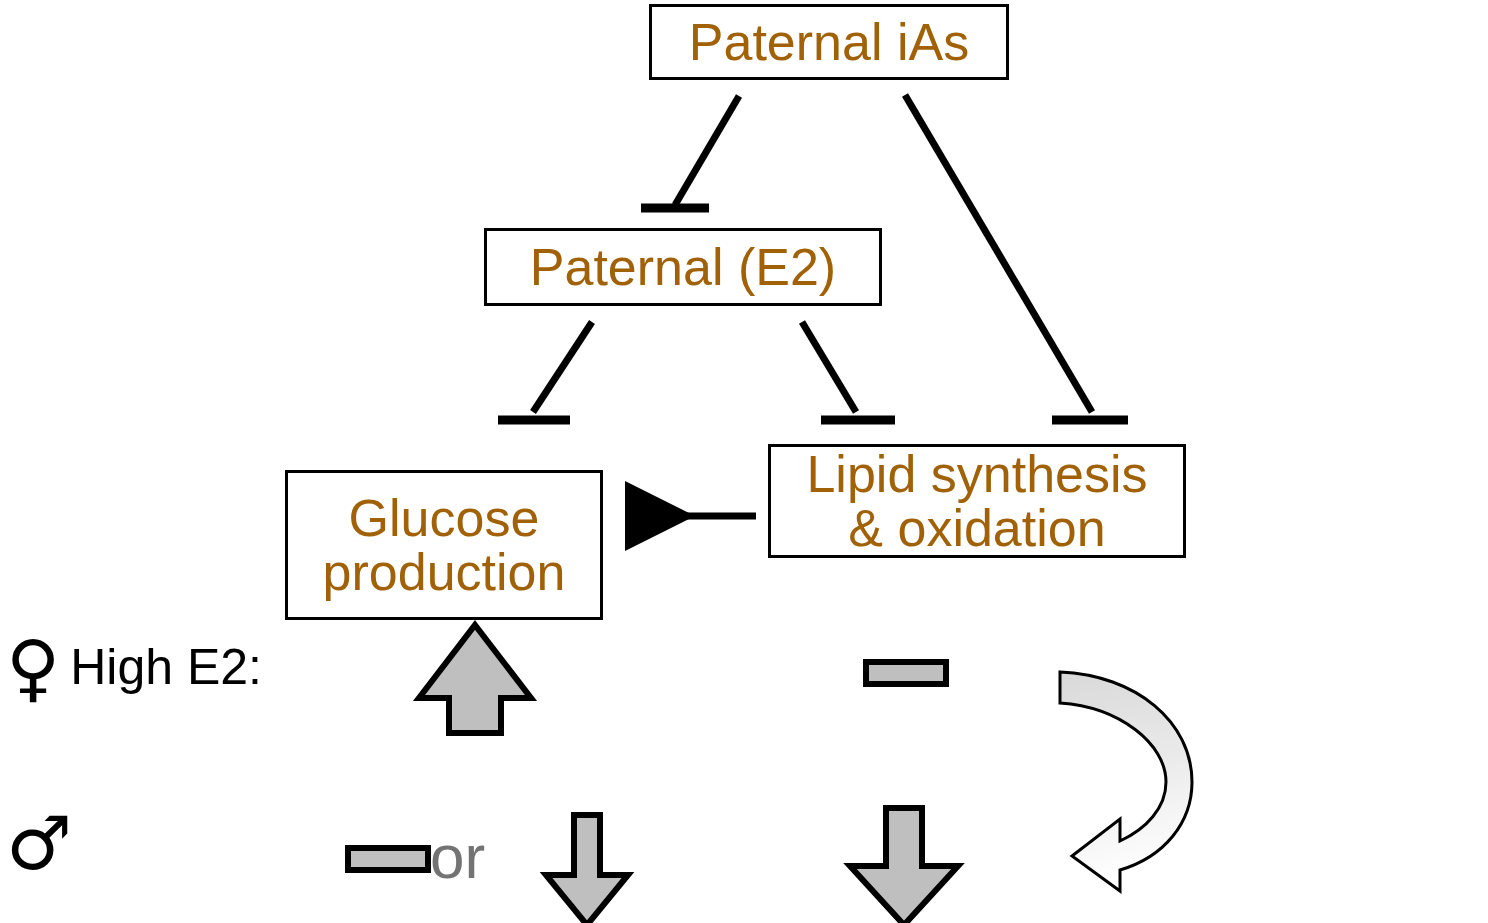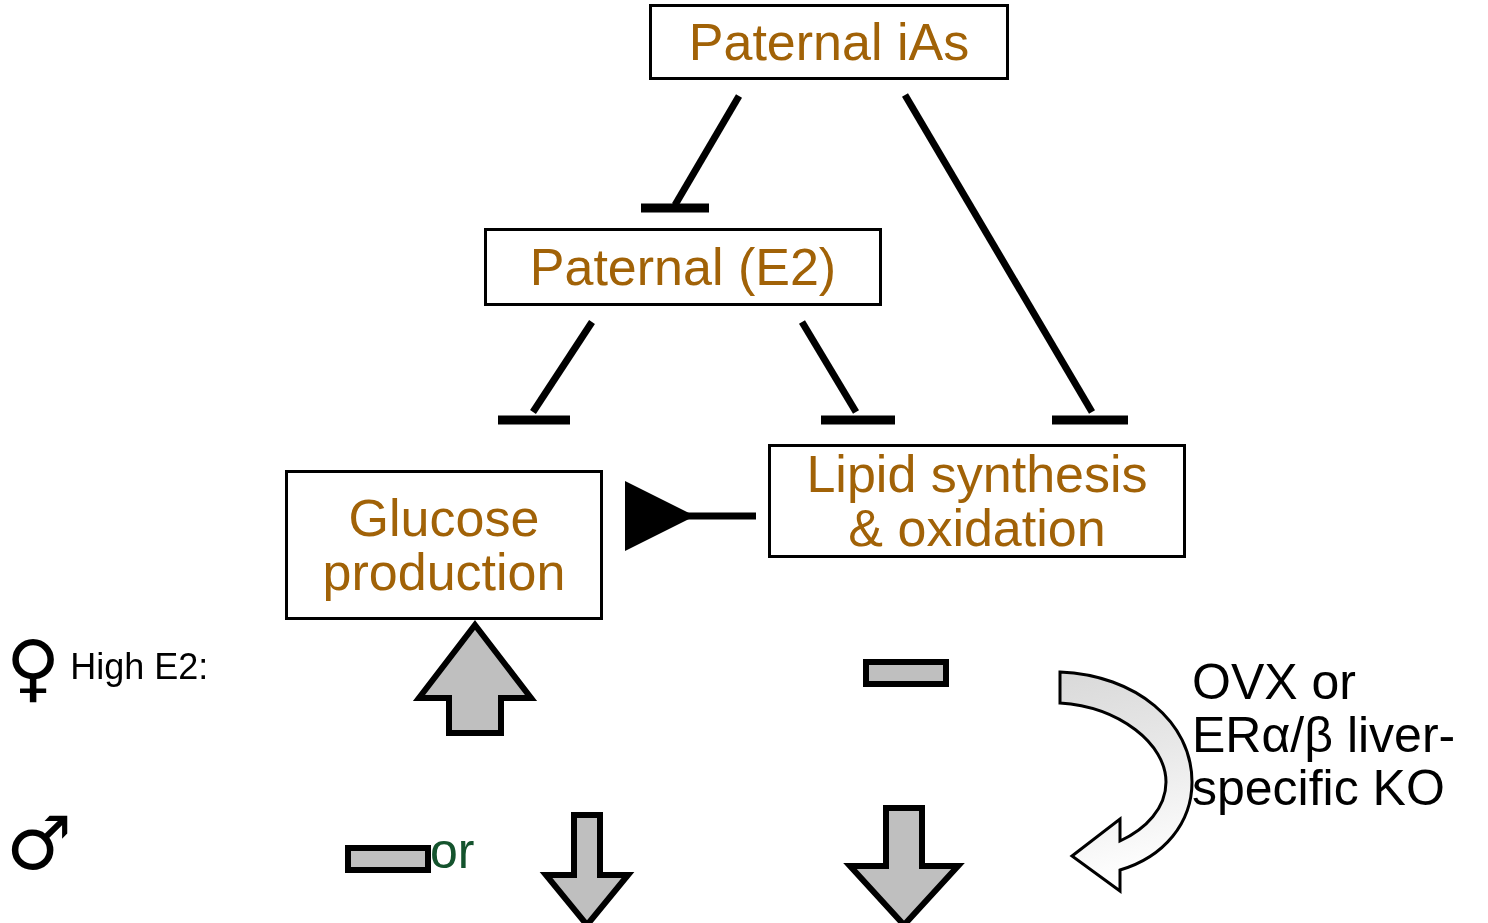--- a/index.html
+++ b/index.html
@@ -52,29 +52,29 @@
   #row-male   { left: 6px; top: 806px; }
 
   .sex-glyph {
     font-size: 74px;
     line-height: 1;
     font-weight: bold;
     margin-right: 10px;
     font-family: "DejaVu Sans", sans-serif;
   }
   .legend-label {
-    font-size: 36px;
+    font-size: 50px;
     line-height: 1;
   }
 
   .or-text {
     position: absolute;
-    font-size: 50px;
+    font-size: 62px;
     line-height: 1;
-    color: #14532d;
+    color: #737373;
   }
   #or-male { left: 430px; top: 826px; }
 
   #ovx-text {
     position: absolute;
     left: 1192px;
     top: 656px;
     width: 296px;
     font-size: 50px;
     line-height: 1.06;
@@ -160,17 +160,14 @@
     <span class="sex-glyph">♀</span>
     <span class="legend-label">High E2:</span>
   </div>
 
   <div class="legend-row" id="row-male">
     <span class="sex-glyph">♂</span>
   </div>
 
   <span class="or-text" id="or-male">or</span>
 
-  <div id="ovx-text">OVX or
-ERα/β liver-
-specific KO</div>
 
 </div>
 
 </body></html>

